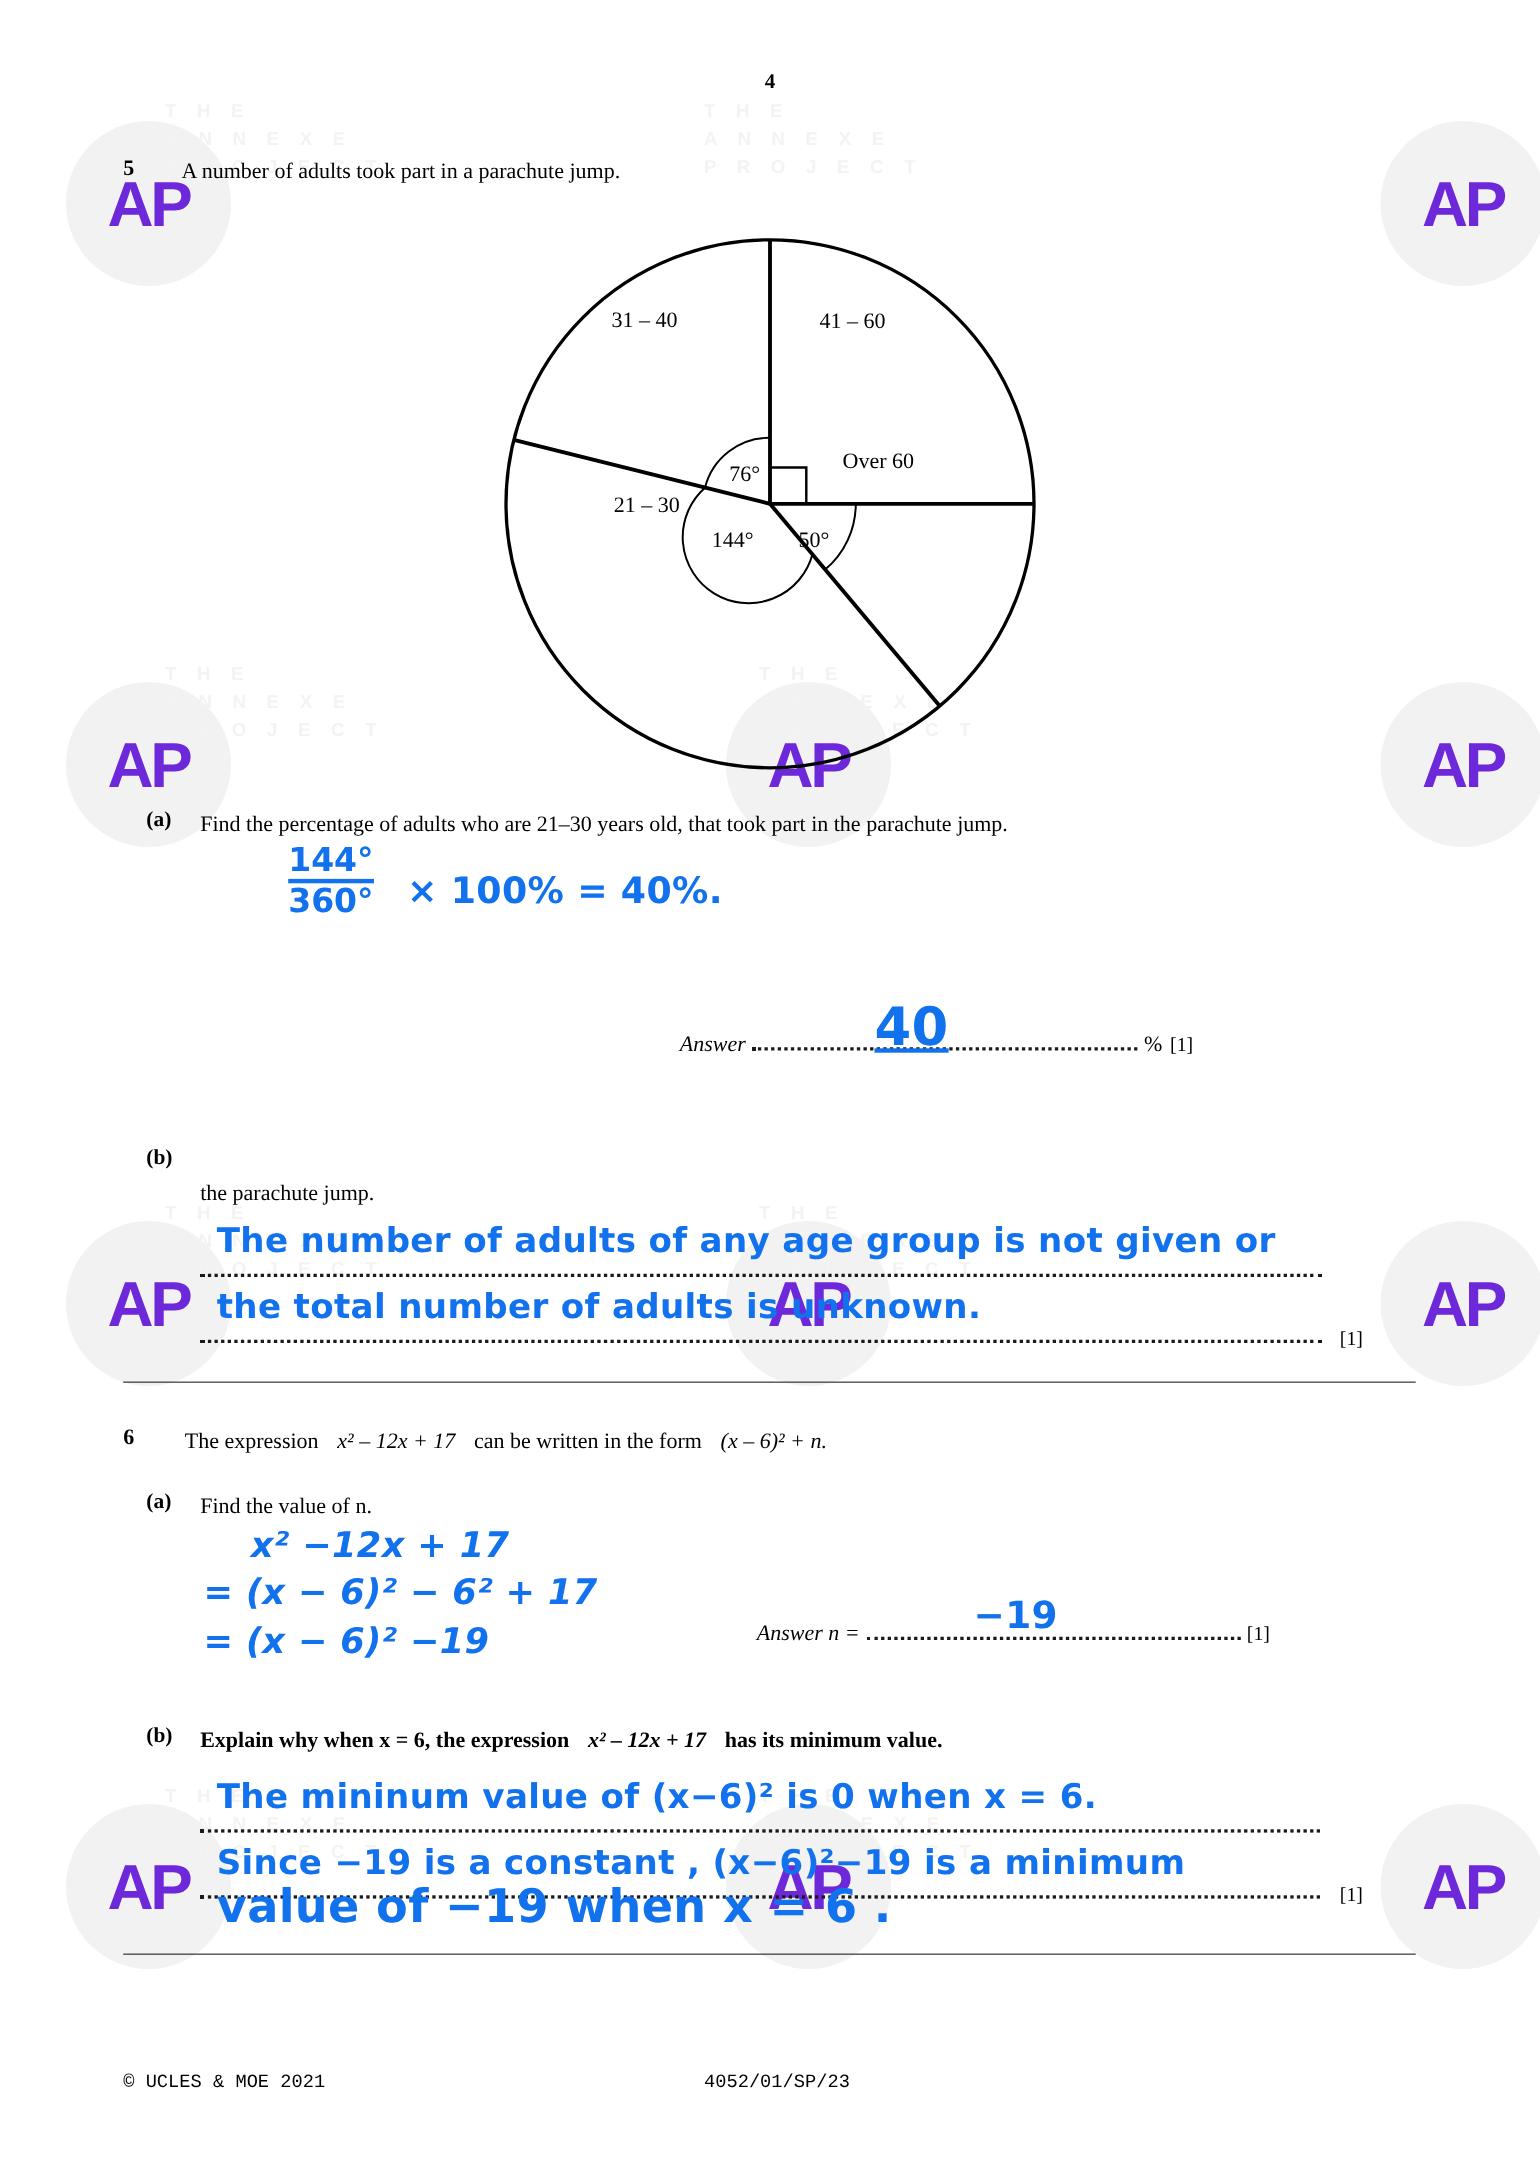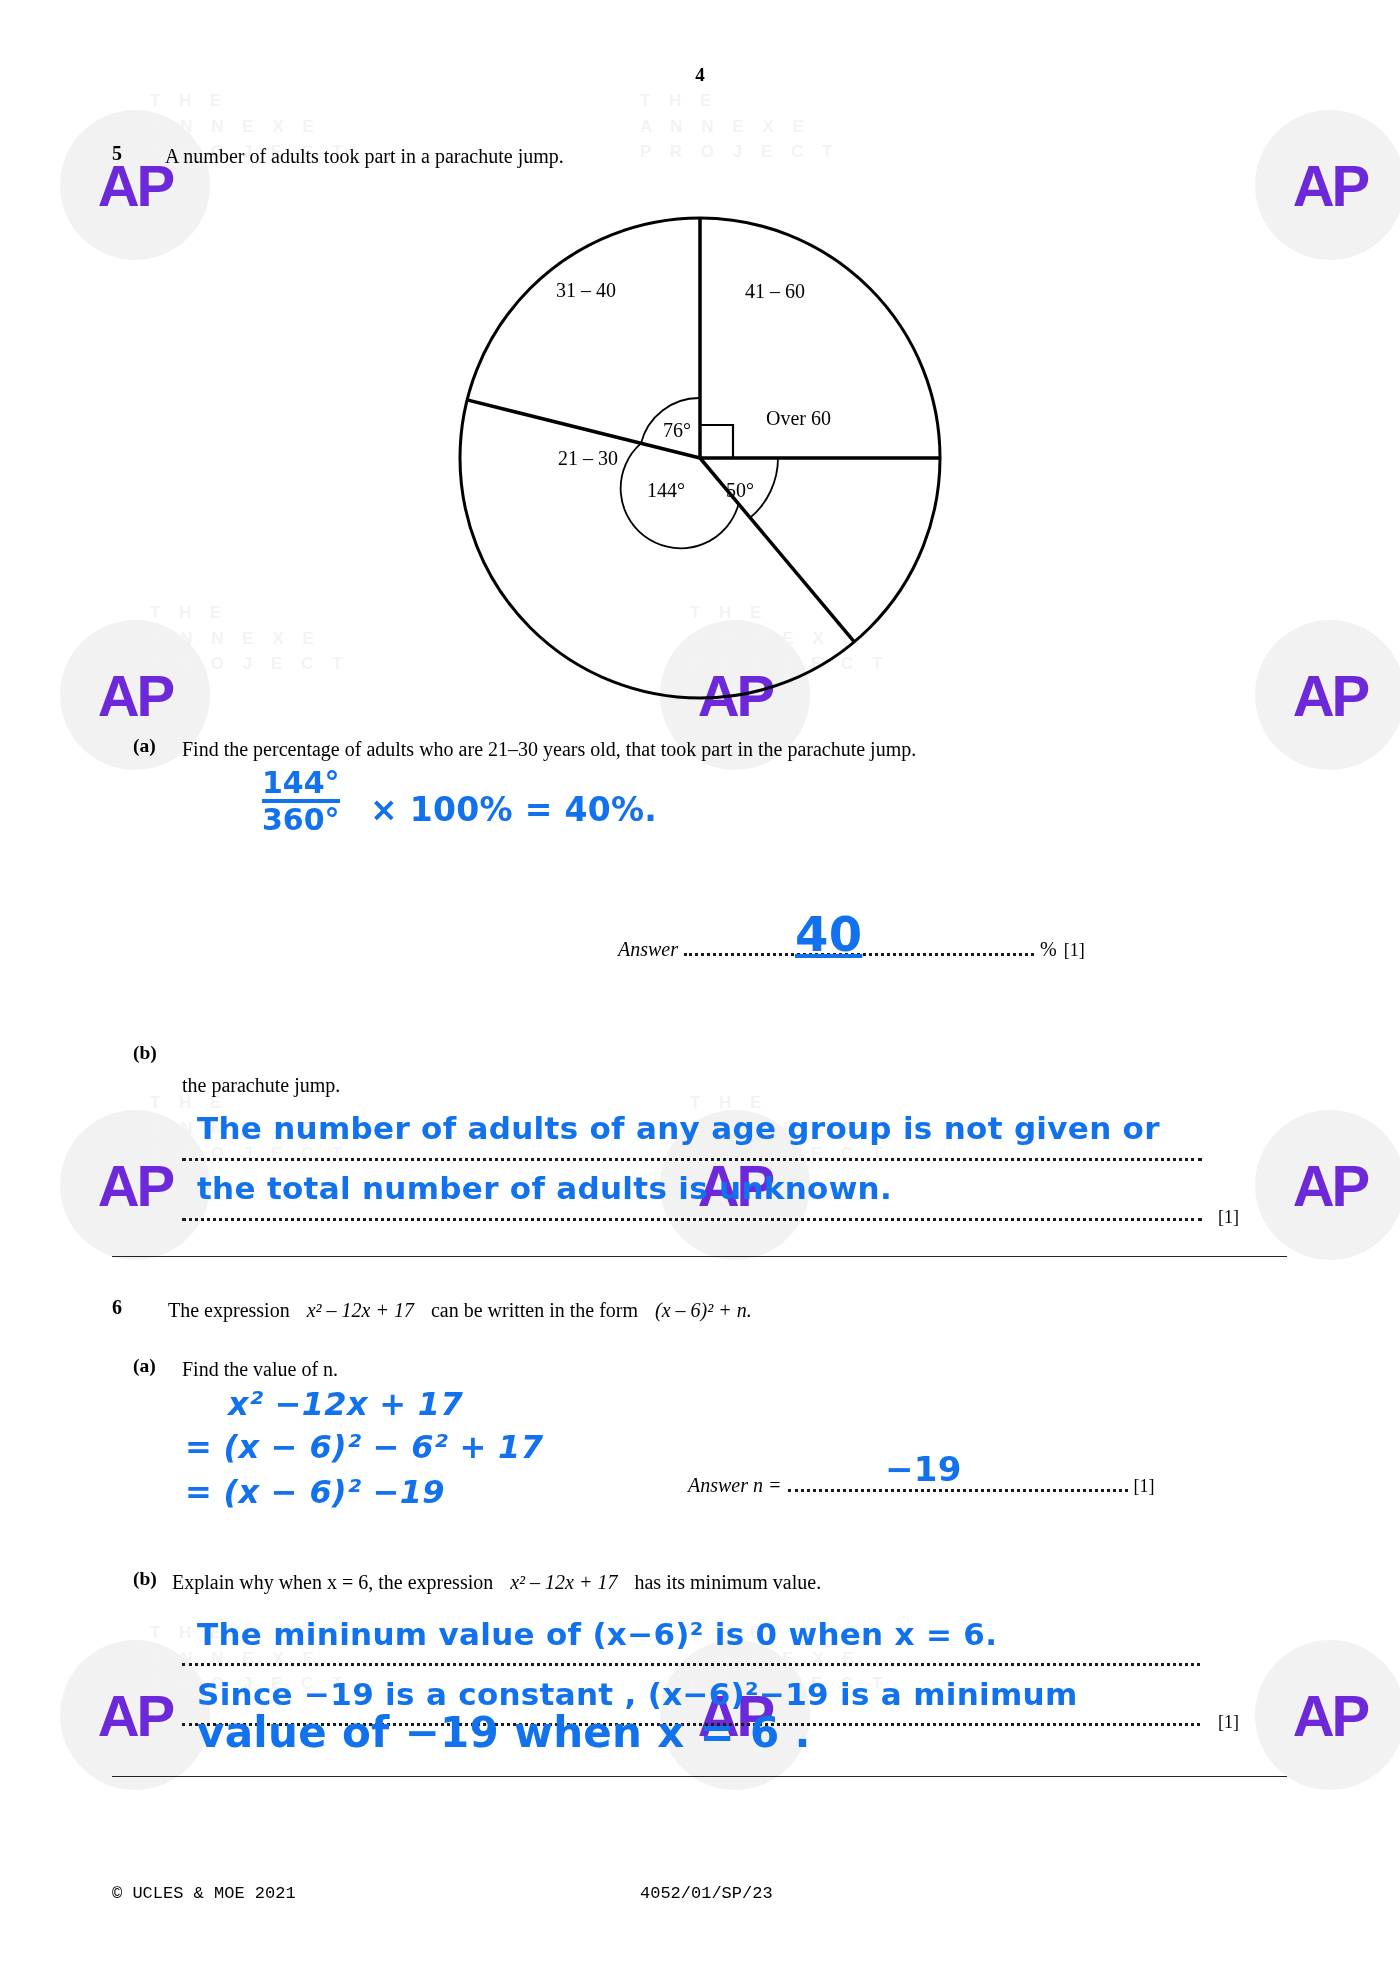--- a/index.html
+++ b/index.html
@@ -255,21 +255,21 @@
     <div class="hw slant" style="left:185px;top:1473px;font-size:32px;">= (x − 6)² −19</div>
 
     <div class="ans-row" style="left:688px;top:1474px;">
       <span class="ans-label">Answer n =</span>
       <span class="dotline" style="width:340px;"></span>
       <span class="marks">[1]</span>
     </div>
     <div class="hw" style="left:885px;top:1449px;font-size:34px;">−19</div>
 
     <div class="part-label" style="left:133px;top:1568px;">(b)</div>
-    <div class="part-text" style="left:172px;top:1568px;width:1000px;">
+    <div class="part-text" style="left:182px;top:1568px;width:1000px;font-weight:bold;">
       <span>Explain why when x = 6, the expression</span>
       <i class="it" style="margin:0 12px;">x² – 12x + 17</i>
       <span>has its minimum value.</span>
     </div>
 
     <div class="ruled" style="left:182px;top:1663px;width:1018px;"></div>
     <div class="ruled" style="left:182px;top:1723px;width:1018px;"></div>
     <div class="hw" style="left:197px;top:1616px;font-size:31px;">The mininum value of (x−6)² is 0  when x = 6.</div>
     <div class="hw" style="left:197px;top:1676px;font-size:31px;">Since −19 is a constant ,  (x−6)²−19  is a minimum</div>
     <div class="hw" style="left:197px;top:1708px;font-size:42px;">value of −19  when x = 6 .</div>

